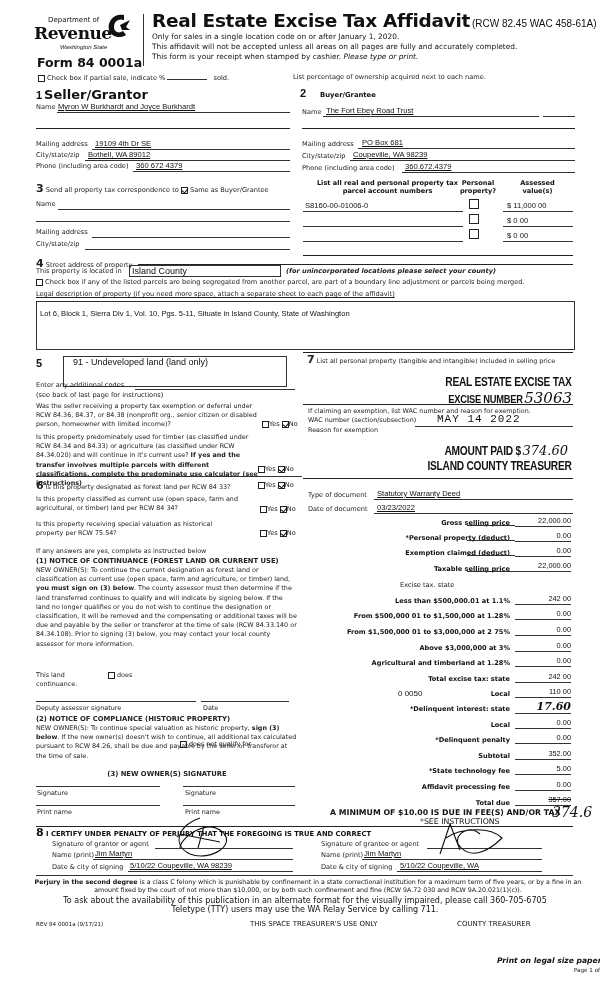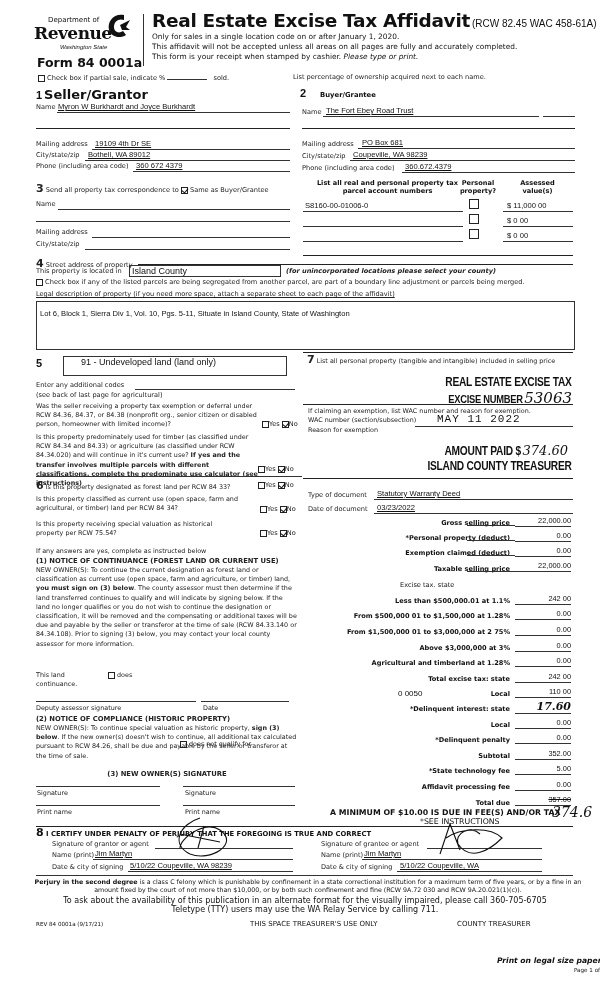--- a/index.html
+++ b/index.html
@@ -150,26 +150,26 @@
 <div class="abs lbl sans" style="left:36px;top:279px;">
   <span class="cb"></span>
   <span>Check box if any of the listed parcels are being segregated from another parcel, are part of a boundary line adjustment or parcels being merged.</span>
 </div>
 <div class="abs lbl sans" style="left:36px;top:291px;text-decoration:underline;">Legal description of property (if you need more space, attach a separate sheet to each page of the affidavit)</div>
 <div class="abs" style="left:36px;top:301px;width:539px;height:49px;border:1px solid #333;padding:7px 3px;">
   <span style="font-size:7.6px;">Lot 6, Block 1, Sierra Div 1, Vol. 10, Pgs. 5-11, Situate in Island County, State of Washington</span>
 </div>
 
 <div class="abs secnum" style="left:36px;top:357px;">5</div>
-<div class="abs" style="left:63px;top:356px;width:224px;height:20px;border:1px solid #333;padding-left:17px;font-size:9px;line-height:11px;">
+<div class="abs" style="left:63px;top:356px;width:224px;height:31px;border:1px solid #333;padding-left:9px;font-size:9px;line-height:11px;">
   <span>91 - Undeveloped land (land only)</span>
 </div>
 <div class="abs lbl sans" style="left:36px;top:382px;">Enter any additional codes</div>
 <div class="line" style="left:135px;top:389px;width:160px;"></div>
-<div class="abs lbl sans" style="left:36px;top:392px;">(see back of last page for agricultural)</div>
+<div class="abs lbl sans" style="left:36px;top:392px;">(see back of last page for instructions)</div>
 
 <div class="abs para sans" style="left:36px;top:402px;width:225px;">Was the seller receiving a property tax exemption or deferral under RCW 84.36, 84.37, or 84.38 (nonprofit org., senior citizen or disabled person, homeowner with limited income)?</div>
 <div class="abs lbl sans" style="left:262px;top:421px;">
   <span class="cb"></span><span>Yes</span>
   <span class="cb checked"></span><span>No</span>
 </div>
 <div class="abs para sans" style="left:36px;top:433px;width:222px;">
   <span>Is this property predominately used for timber (as classified under RCW 84.34 and 84.33) or agriculture (as classified under RCW 84.34.020) and will continue in it's current use? </span><b>If yes and the transfer involves multiple parcels with different classifications, complete the predominate use calculator (see instructions)</b>
 </div>
 <div class="abs lbl sans" style="left:258px;top:466px;">
@@ -242,21 +242,21 @@
 
 <div class="abs stamp" style="right:28px;top:375px;font-size:12px;">REAL ESTATE EXCISE TAX</div>
 <div class="abs" style="right:28px;top:389px;white-space:nowrap;">
   <span class="stamp" style="font-size:11px;display:inline-block;">EXCISE NUMBER</span>
   <span class="hand" style="font-size:15px;">53063</span>
 </div>
 <div class="line thick" style="left:303px;top:404px;width:270px;"></div>
 <div class="abs para sans" style="left:308px;top:407px;">If claiming an exemption, list WAC number and reason for exemption.</div>
 <div class="abs para sans" style="left:308px;top:416px;">WAC number (section/subsection)</div>
 <div class="line" style="left:415px;top:426px;width:158px;"></div>
-<div class="abs" style="left:437px;top:413px;font-size:11px;letter-spacing:1px;font-family:'Liberation Mono',monospace;">MAY 11 2022</div>
+<div class="abs" style="left:437px;top:413px;font-size:11px;letter-spacing:1px;font-family:'Liberation Mono',monospace;">MAY 14 2022</div>
 <div class="abs para sans" style="left:308px;top:426px;">Reason for exemption</div>
 <div class="abs" style="right:32px;top:443px;white-space:nowrap;">
   <span class="stamp" style="font-size:12px;display:inline-block;">AMOUNT PAID $</span>
   <span class="hand" style="font-size:13px;">374.60</span>
 </div>
 <div class="abs stamp" style="right:28px;top:459px;font-size:12px;">ISLAND COUNTY TREASURER</div>
 <div class="line thick" style="left:303px;top:478px;width:270px;"></div>
 
 <div class="abs lbl sans" style="left:308px;top:492px;">Type of document</div>
 <div class="abs val" style="left:377px;top:489px;">Statutory Warranty Deed</div>

